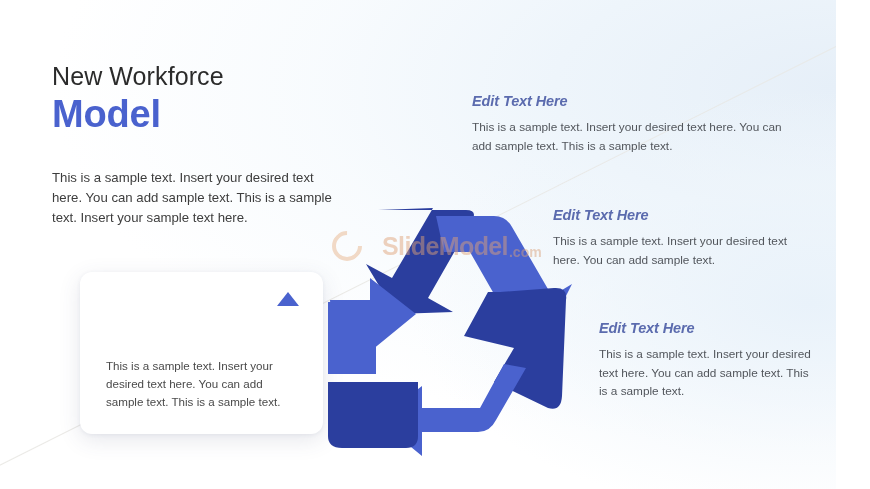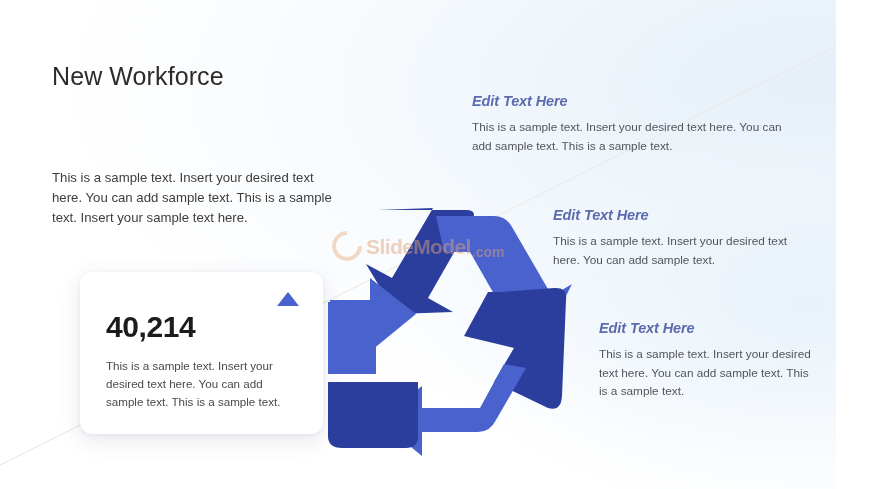--- a/index.html
+++ b/index.html
@@ -148,22 +148,22 @@
   .wm-ring {
     width: 22px;
     height: 22px;
     border-radius: 50%;
     border: 4px solid #e8b48a;
     border-right-color: transparent;
     transform: rotate(-45deg);
     flex: 0 0 auto;
   }
   .wm-text {
-    margin-left: 4px;
-    font-size: 21px;
+    margin-left: 20px;
+    font-size: 25px;
     font-weight: 700;
     color: #e0a277;
     letter-spacing: -0.6px;
     line-height: 1;
     text-align: center;
   }
   .wm-tld {
     font-size: 14px;
     font-weight: 700;
     color: #d9a079;
@@ -196,27 +196,27 @@
 <body>
 
 <div id="slide">
 
   <div class="bg-wash"></div>
   <div class="bg-wash-2"></div>
   <div class="diag-line"></div>
 
   <div class="title-block">
     <div class="title-line1">New Workforce</div>
+    <div class="title-line2">Model</div>
   </div>
 
   <div class="left-body">This is a sample text. Insert your desired text here. You can add sample text. This is a sample text. Insert your sample text here.</div>
 
   <div class="stat-card">
     <div class="stat-triangle"></div>
-    <div class="stat-number">40,214</div>
     <div class="stat-desc">This is a sample text. Insert your desired text here. You can add sample text. This is a sample text.</div>
   </div>
 
   <div class="recycle">
     <svg viewBox="0 0 262 262" xmlns="http://www.w3.org/2000/svg">
 
       <path d="M60 8 L148 8 Q160 8 154 19 L110 96 L135 110 L78 112 L48 62 L74 76 L115 6 Z" fill="#2b3e9e" transform="translate(-4,6)"></path>
 
       <path d="M122 16 L180 16 Q192 16 198 27 L238 96 L258 84 L232 136 L174 134 L196 122 L156 52 L130 52 Z" fill="#4a62ce" transform="translate(-8,4)"></path>
 

